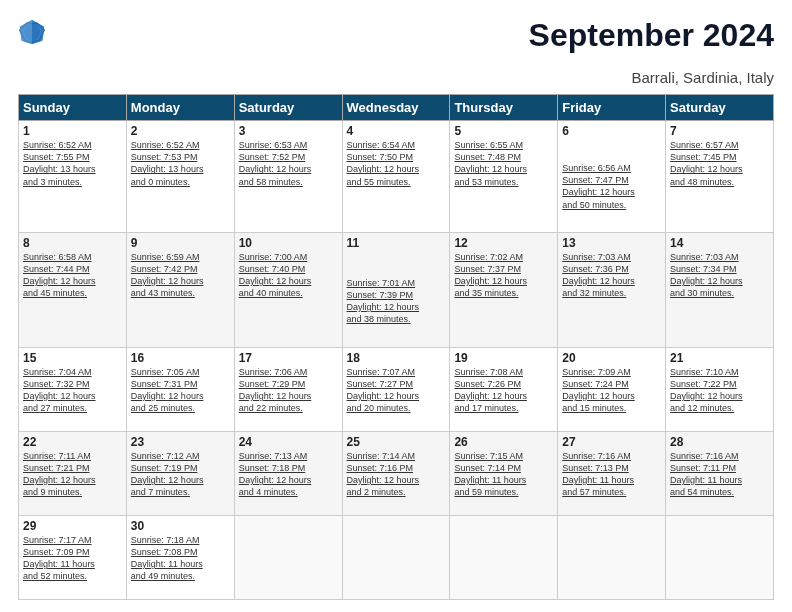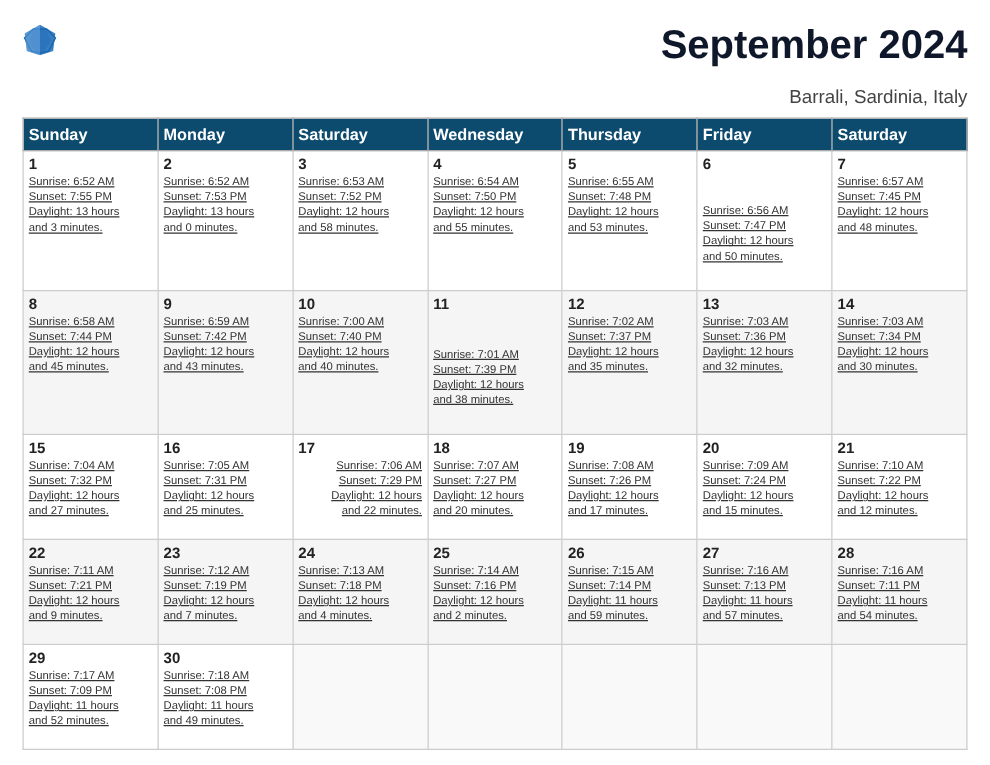--- a/index.html
+++ b/index.html
@@ -242,21 +242,21 @@
           </td>
           <td>
             <span class="day-num">16</span>
             <div class="day-info" style="white-space: pre-line;">Sunrise: 7:05 AM
 Sunset: 7:31 PM
 Daylight: 12 hours
 and 25 minutes.</div>
           </td>
           <td>
             <span class="day-num">17</span>
-            <div class="day-info" style="white-space: pre-line; text-align: right;">Sunrise: 7:06 AM
+            <div class="day-info" style="white-space: pre-line;">Sunrise: 7:06 AM
 Sunset: 7:29 PM
 Daylight: 12 hours
 and 22 minutes.</div>
           </td>
           <td>
             <span class="day-num">18</span>
             <div class="day-info" style="white-space: pre-line;">Sunrise: 7:07 AM
 Sunset: 7:27 PM
 Daylight: 12 hours
 and 20 minutes.</div>

